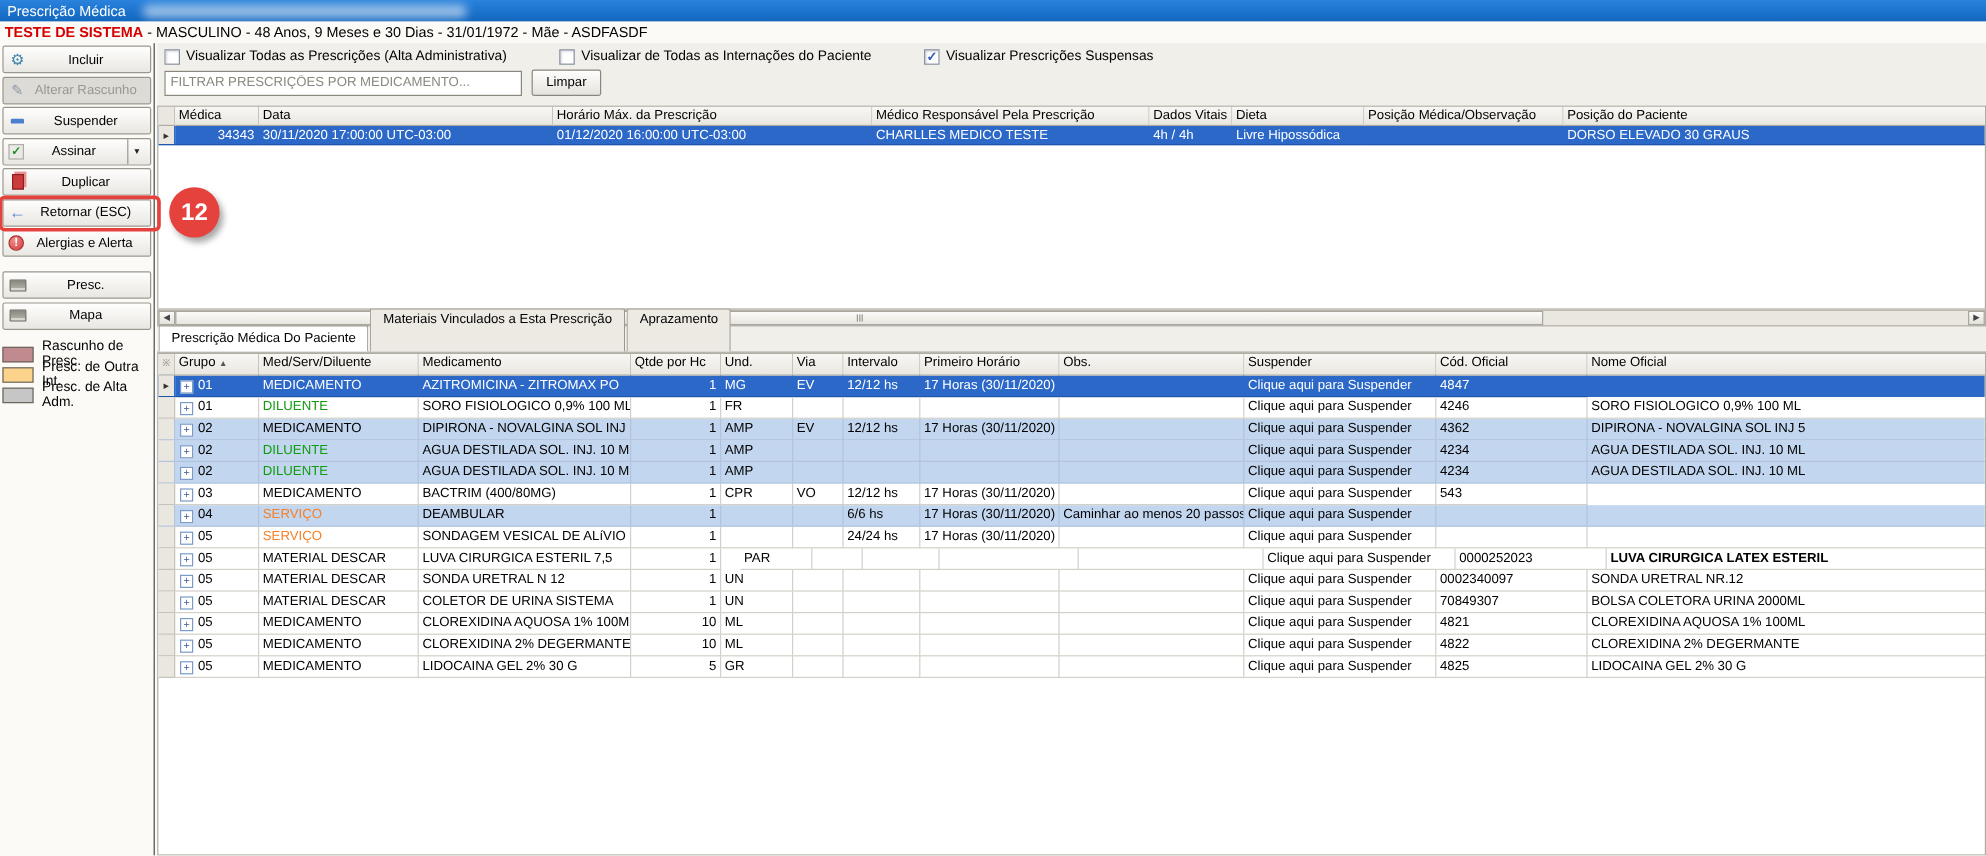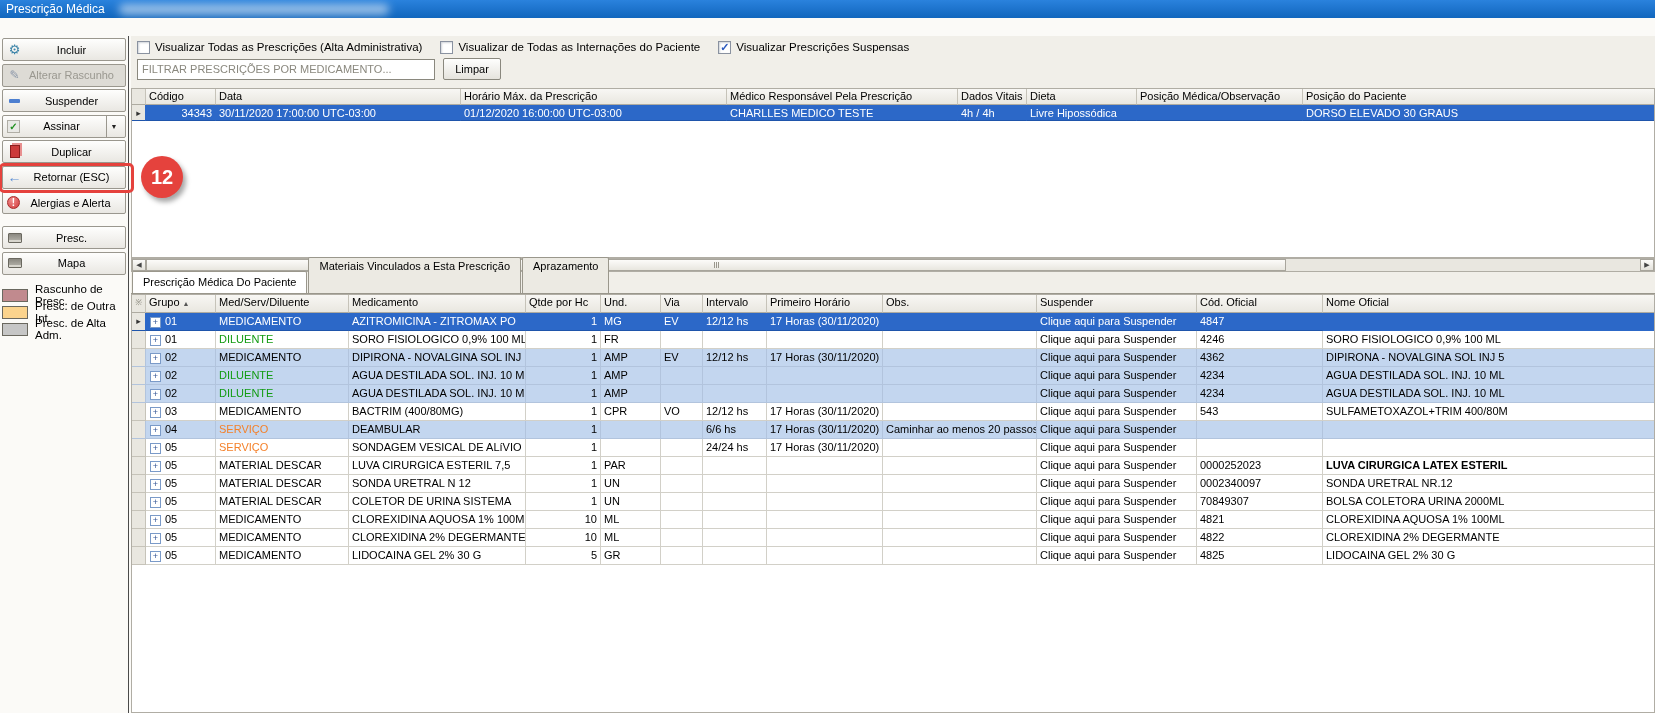--- a/index.html
+++ b/index.html
@@ -56,21 +56,21 @@
   .legend-item { display:flex; align-items:center; height:17px; }
   .legend-swatch { width:26px; height:13px; border:1px solid #6a685f; margin-right:7px; flex:0 0 auto; }
   .legend-label { font-size:11.5px; }
 
   
   .ann-circle { position:absolute; left:141px; top:156px; width:42px; height:42px; border-radius:50%;
     background:#e5423d; color:#fff; font-size:20px; font-weight:bold; display:flex; align-items:center;
     justify-content:center; box-shadow:3px 4px 5px rgba(0,0,0,.35); z-index:50; }
 
   
-  .cbrow { position:absolute; left:2px; top:2px; height:18px; display:flex; align-items:center; gap:18px; padding-left:4px; }
+  .cbrow { position:absolute; left:2px; top:2px; height:18px; display:flex; align-items:center; gap:44px; padding-left:4px; }
   .cbitem { display:flex; align-items:center; gap:5px; cursor:pointer; }
   .cb { width:13px; height:13px; background:#fff; border:1px solid #8a92a0; display:flex; align-items:center;
     justify-content:center; font-size:11px; color:#2d5bbf; font-weight:bold; box-shadow:inset 1px 1px 2px #d0d4da; }
   .cblabel { font-size:11.5px; }
   .filterrow { position:absolute; left:2px; top:21px; height:24px; display:flex; align-items:center; gap:8px; padding-left:4px; }
   .filter-input { width:298px; height:21px; border:1px solid #8a887e; padding:0 4px; font-size:11px;
     font-family:"Liberation Sans",sans-serif; color:#444; background:#fff; }
   .filter-input::placeholder { color:#8a887e; }
   .limpar { width:58px; height:22px; background:linear-gradient(#fefefd,#e5e3dd); border:1px solid #8a887e;
     border-radius:2px; font-size:11px; font-family:"Liberation Sans",sans-serif; cursor:pointer; }
@@ -124,20 +124,23 @@
 </head>
 <body>
 
 <div class="screen">
 
   <div class="titlebar">
     <span>Prescrição Médica</span>
     <span class="blurred"></span>
   </div>
 
+  <div class="patientbar">
+    <span class="pname">TESTE DE SISTEMA</span><span> - MASCULINO - 48 Anos, 9 Meses e 30 Dias - 31/01/1972 - Mãe - ASDFASDF</span>
+  </div>
 
   <div class="body">
     <div class="sidebar">
       <div id="sidebar-groups">
           <div class="btn-group">
             <div class="sbtn">
               <span class="sicon gears-icon">⚙</span>
               <span class="slabel">Incluir</span>
             </div>
             <div class="sbtn disabled">
@@ -210,21 +213,21 @@
         </div>
 
       <div class="filterrow">
         <input class="filter-input" placeholder="FILTRAR PRESCRIÇÕES POR MEDICAMENTO..." style="">
         <button class="limpar">Limpar</button>
       </div>
 
       <div class="grid topgrid" id="topgrid">
           <div class="hrow">
             <div class="hcell strip" style="width: 14px;"></div>
-            <div class="hcell" style="width: 70px;">Código</div>
+            <div class="hcell" style="width: 70px;">Médica</div>
             <div class="hcell" style="width: 245px;">Data</div>
             <div class="hcell" style="width: 266px;">Horário Máx. da Prescrição</div>
             <div class="hcell" style="width: 231px;">Médico Responsável Pela Prescrição</div>
             <div class="hcell" style="width: 69px;">Dados Vitais</div>
             <div class="hcell" style="width: 110px;">Dieta</div>
             <div class="hcell" style="width: 166px;">Posição Médica/Observação</div>
             <div class="hcell" style="width: 353px;">Posição do Paciente</div>
           </div>
           <div class="grow sel">
             <div class="c strip" style="width: 14px;">▸</div>
@@ -352,21 +355,20 @@
             <div class="c tipo-med" style="width: 133px;">MEDICAMENTO</div>
             <div class="c" style="width: 177px;">BACTRIM (400/80MG)</div>
             <div class="c right" style="width: 75px;">1</div>
             <div class="c" style="width: 60px;">CPR</div>
             <div class="c" style="width: 42px;">VO</div>
             <div class="c" style="width: 64px;">12/12 hs</div>
             <div class="c" style="width: 116px;">17 Horas (30/11/2020)</div>
             <div class="c" style="width: 154px;"></div>
             <div class="c" style="width: 160px;">Clique aqui para Suspender</div>
             <div class="c" style="width: 126px;">543</div>
-            <div class="c" style="width: 333px;">SULFAMETOXAZOL+TRIM 400/80M</div>
           </div>
           <div class="grow blue">
             <div class="c strip" style="width: 14px;"></div>
             <div class="c" style="width: 70px;"><span class="expand">+</span>04</div>
             <div class="c tipo-svc" style="width: 133px;">SERVIÇO</div>
             <div class="c" style="width: 177px;">DEAMBULAR</div>
             <div class="c right" style="width: 75px;">1</div>
             <div class="c" style="width: 60px;"></div>
             <div class="c" style="width: 42px;"></div>
             <div class="c" style="width: 64px;">6/6 hs</div>
@@ -390,21 +392,21 @@
             <div class="c" style="width: 160px;">Clique aqui para Suspender</div>
             <div class="c" style="width: 126px;"></div>
             <div class="c" style="width: 333px;"></div>
           </div>
           <div class="grow">
             <div class="c strip" style="width: 14px;"></div>
             <div class="c" style="width: 70px;"><span class="expand">+</span>05</div>
             <div class="c tipo-mat" style="width: 133px;">MATERIAL DESCAR</div>
             <div class="c" style="width: 177px;">LUVA CIRURGICA ESTERIL 7,5</div>
             <div class="c right" style="width: 75px;">1</div>
-            <div class="c" style="width: 60px;">PAR</div>
+            <div class="c" style="width: 60px; margin-left: 16px;">PAR</div>
             <div class="c" style="width: 42px;"></div>
             <div class="c" style="width: 64px;"></div>
             <div class="c" style="width: 116px;"></div>
             <div class="c" style="width: 154px;"></div>
             <div class="c" style="width: 160px;">Clique aqui para Suspender</div>
             <div class="c" style="width: 126px;">0000252023</div>
             <div class="c" style="width: 333px; font-weight: bold;">LUVA CIRURGICA LATEX ESTERIL</div>
           </div>
           <div class="grow">
             <div class="c strip" style="width: 14px;"></div>

